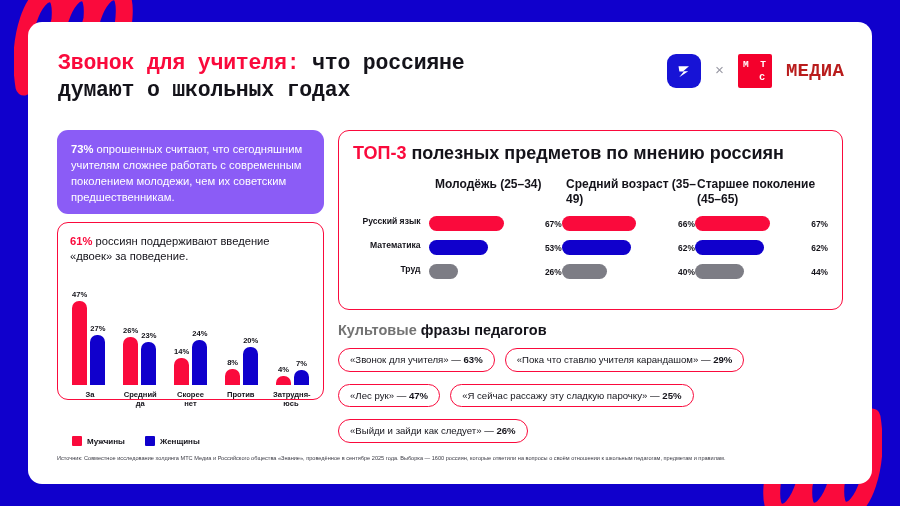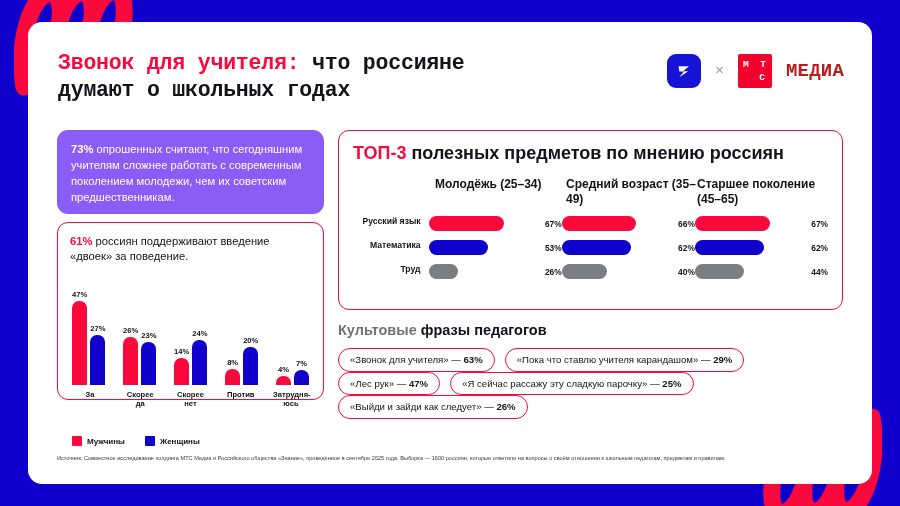--- a/index.html
+++ b/index.html
@@ -83,21 +83,21 @@
   .hbar.red { background: #FA0A3C; }
   .hbar.blue { background: #1000CC; }
   .hbar.grey { background: #7D7D85; }
   .cell-val { font-size: 8.4px; font-weight: bold; color: #14131A; margin-left: auto; padding-left: 6px; }
 
   
   .phrases { position: absolute; left: 310px; top: 300px; width: 505px; }
   .phrases-title { font-size: 14.5px; font-weight: bold; color: #14131A; }
   .phrases-title .accent { color: #737373; }
   .pill-rows { margin-top: 10px; }
-  .pill-row { display: flex; gap: 10px; margin-bottom: 0; }
+  .pill-row { display: flex; gap: 10px; margin-bottom: 12px; }
   .pill {
     border: 1.4px solid #FA0A3C; border-radius: 20px;
     padding: 5px 11px; font-size: 9.6px; color: #14131A;
     white-space: nowrap; line-height: 1.2;
   }
   .pill b { font-weight: bold; }
 
   
   .footer {
     position: absolute; left: 29px; top: 432px; width: 790px;
@@ -197,21 +197,21 @@
         </div>
         <div class="bar-wrap">
           <span class="bar-val">7%</span>
           <div class="bar women" style="height:15px"></div>
         </div>
       </div>
     </div>
 
     <div class="xlabels">
       <div class="xlabel">За</div>
-      <div class="xlabel">Скорее да</div>
+      <div class="xlabel">Средний да</div>
       <div class="xlabel">Скорее нет</div>
       <div class="xlabel">Против</div>
       <div class="xlabel">Затрудня-юсь</div>
     </div>
 
     <div class="legend">
       <div class="legend-item">
         <span class="sw men"></span>
         <span class="legend-label">Мужчины</span>
       </div>

